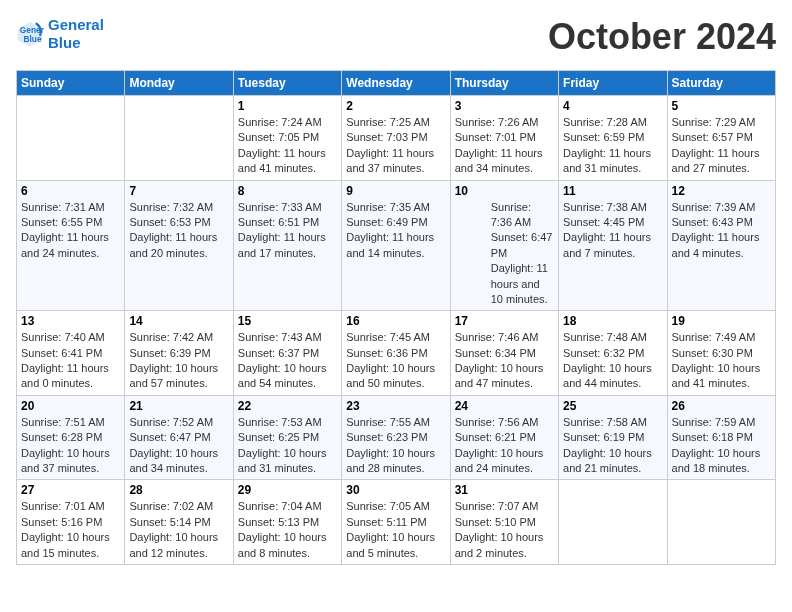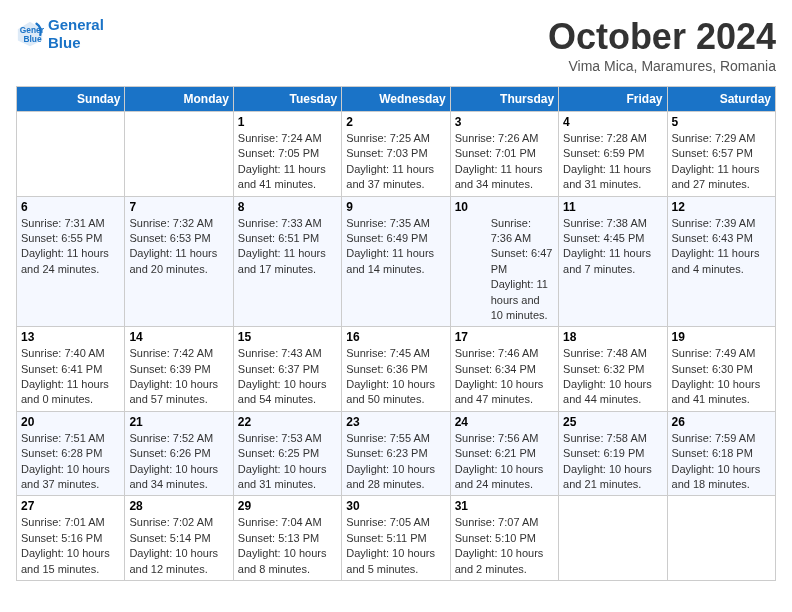--- a/index.html
+++ b/index.html
@@ -40,21 +40,21 @@
     }
     table {
       width: 100%;
       border-collapse: collapse;
       font-size: 10px;
     }
     thead tr th {
       background-color: #1a73c7;
       color: #fff;
       padding: 5px 4px;
-      text-align: right;
+      text-align: left;
       font-size: 12px;
       font-weight: bold;
       border: 1px solid #ccc;
       margin-left: 44px;
     }
     tbody tr td {
       border: 1px solid #ccc;
       vertical-align: top;
       padding: 3px 4px;
       width: 107px;
@@ -89,21 +89,20 @@
       <text x="8" y="24" font-size="9" font-weight="bold" fill="#1a73c7">Blue</text>
       <path d="M22,4 Q28,8 26,16" stroke="#1a73c7" stroke-width="2.5" fill="none" stroke-linecap="round"></path>
     </svg>
     <div style="line-height:1.2; margin-left:2px;">
       <div style="font-size:15px; font-weight:bold; color:#1a73c7;">General</div>
       <div style="font-size:15px; font-weight:bold; color:#1a73c7;">Blue</div>
     </div>
   </div>
   <div class="title-block">
     <div class="month-title">October 2024</div>
-    <div class="subtitle">Vima Mica, Maramures, Romania</div>
   </div>
 </div>
 
 <table>
   <thead>
     <tr id="header-row">
     <th>Sunday</th>
         <th>Monday</th>
         <th>Tuesday</th>
         <th>Wednesday</th>
@@ -238,21 +237,21 @@
       <tr>
         <td>
           <div class="day-number">20</div>
           <div class="day-info" style="white-space: pre-line;">Sunrise: 7:51 AM
 Sunset: 6:28 PM
 Daylight: 10 hours and 37 minutes.</div>
         </td>
         <td>
           <div class="day-number">21</div>
           <div class="day-info" style="white-space: pre-line;">Sunrise: 7:52 AM
-Sunset: 6:26 PM
+Sunset: 6:47 PM
 Daylight: 10 hours and 34 minutes.</div>
         </td>
         <td>
           <div class="day-number">22</div>
           <div class="day-info" style="white-space: pre-line;">Sunrise: 7:53 AM
 Sunset: 6:25 PM
 Daylight: 10 hours and 31 minutes.</div>
         </td>
         <td>
           <div class="day-number">23</div>

